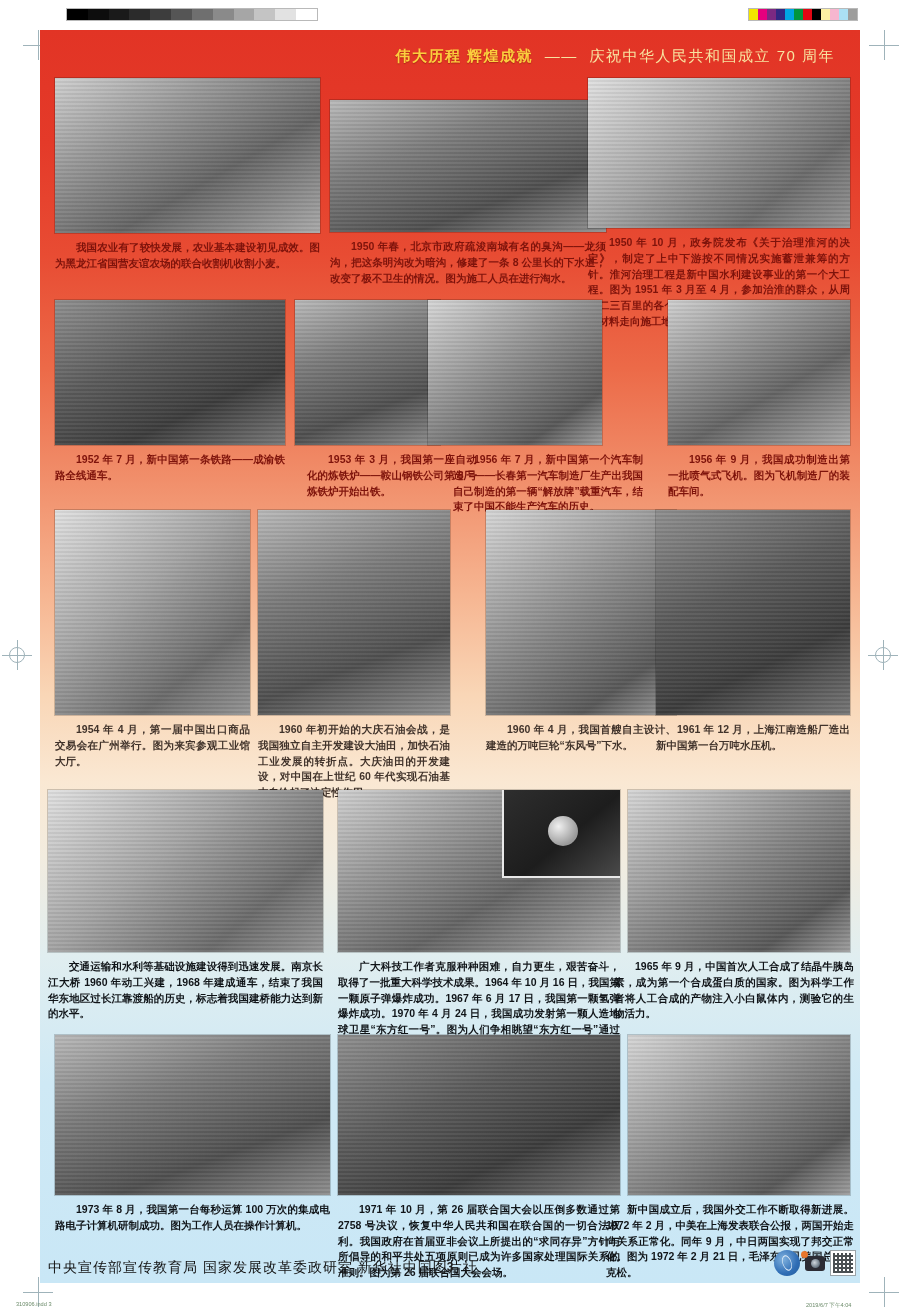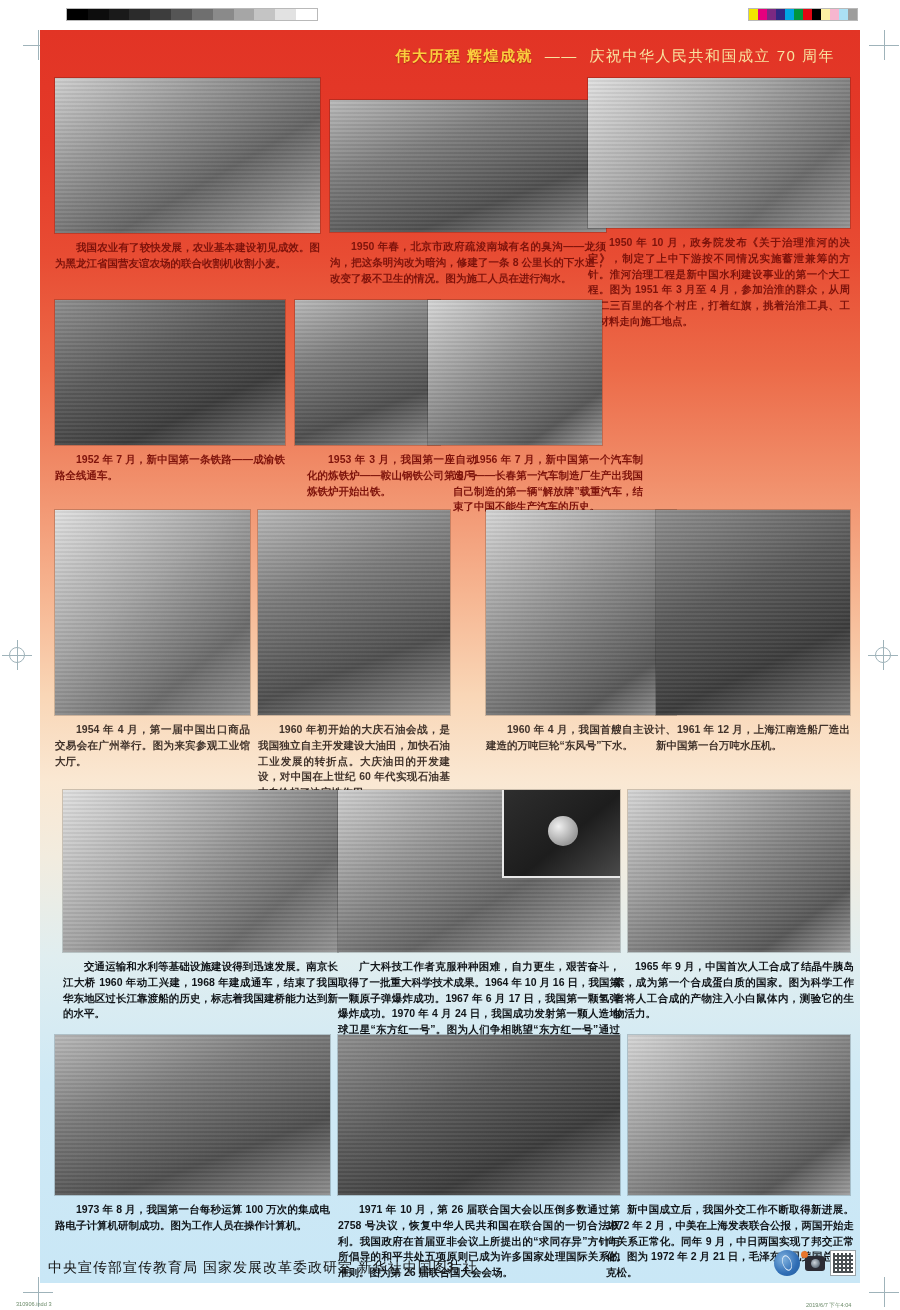--- a/index.html
+++ b/index.html
@@ -153,39 +153,43 @@
     <figcaption class="cap cap-red">1952 年 7 月，新中国第一条铁路——成渝铁路全线通车。</figcaption>
   </figure>
   <figure class="item" style="left:255px; top:270px; width:145px;">
     <div class="photo g2" style="height:145px;"></div>
     <figcaption class="cap cap-red" style="width:170px;margin-left:12px;">1953 年 3 月，我国第一座自动化的炼铁炉——鞍山钢铁公司第 8 号炼铁炉开始出铁。</figcaption>
   </figure>
   <figure class="item" style="left:388px; top:270px; width:174px;">
     <div class="photo g5" style="height:145px;"></div>
     <figcaption class="cap cap-red" style="margin-left:25px; width:190px;">1956 年 7 月，新中国第一个汽车制造厂——长春第一汽车制造厂生产出我国自己制造的第一辆“解放牌”载重汽车，结束了中国不能生产汽车的历史。</figcaption>
   </figure>
+  <figure class="item" style="left:628px; top:270px; width:182px;">
+    <div class="photo g1" style="height:145px;"></div>
+    <figcaption class="cap cap-red">1956 年 9 月，我国成功制造出第一批喷气式飞机。图为飞机制造厂的装配车间。</figcaption>
+  </figure>
 
   <figure class="item" style="left:15px; top:480px; width:195px;">
     <div class="photo g3" style="height:205px;"></div>
     <figcaption class="cap cap-dark">1954 年 4 月，第一届中国出口商品交易会在广州举行。图为来宾参观工业馆大厅。</figcaption>
   </figure>
   <figure class="item" style="left:218px; top:480px; width:192px;">
     <div class="photo g2" style="height:205px;"></div>
     <figcaption class="cap cap-dark">1960 年初开始的大庆石油会战，是我国独立自主开发建设大油田，加快石油工业发展的转折点。大庆油田的开发建设，对中国在上世纪 60 年代实现石油基本自给起了决定性作用。</figcaption>
   </figure>
   <figure class="item" style="left:418px; top:480px; width:190px;margin-left:28px;">
     <div class="photo g5" style="height:205px;"></div>
     <figcaption class="cap cap-dark">1960 年 4 月，我国首艘自主设计、建造的万吨巨轮“东风号”下水。</figcaption>
   </figure>
   <figure class="item" style="left:616px; top:480px; width:194px;">
     <div class="photo g4" style="height:205px;"></div>
     <figcaption class="cap cap-dark">1961 年 12 月，上海江南造船厂造出新中国第一台万吨水压机。</figcaption>
   </figure>
 
-  <figure class="item" style="left:23px; top:760px; width:275px;">
+  <figure class="item" style="left:8px; top:760px; width:275px;">
     <div class="photo g3" style="height:162px;"></div>
     <figcaption class="cap cap-blk">交通运输和水利等基础设施建设得到迅速发展。南京长江大桥 1960 年动工兴建，1968 年建成通车，结束了我国华东地区过长江靠渡船的历史，标志着我国建桥能力达到新的水平。</figcaption>
   </figure>
   <figure class="item" style="left:298px; top:760px; width:282px;">
     <div class="photo g1" style="height:162px;">
       <div class="inset"></div>
     </div>
     <figcaption class="cap cap-blk">广大科技工作者克服种种困难，自力更生，艰苦奋斗，取得了一批重大科学技术成果。1964 年 10 月 16 日，我国第一颗原子弹爆炸成功。1967 年 6 月 17 日，我国第一颗氢弹爆炸成功。1970 年 4 月 24 日，我国成功发射第一颗人造地球卫星“东方红一号”。图为人们争相眺望“东方红一号”通过北京上空。</figcaption>
   </figure>
   <figure class="item" style="left:588px; top:760px; width:222px;">

